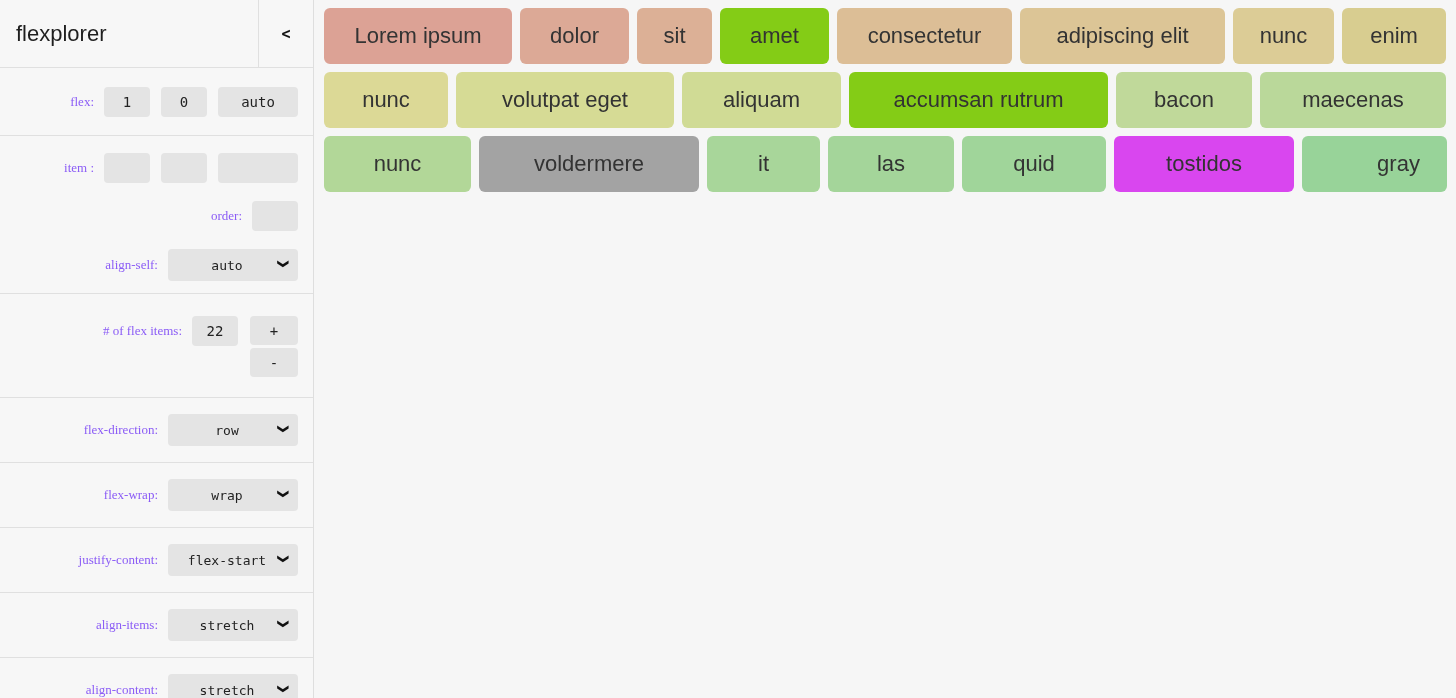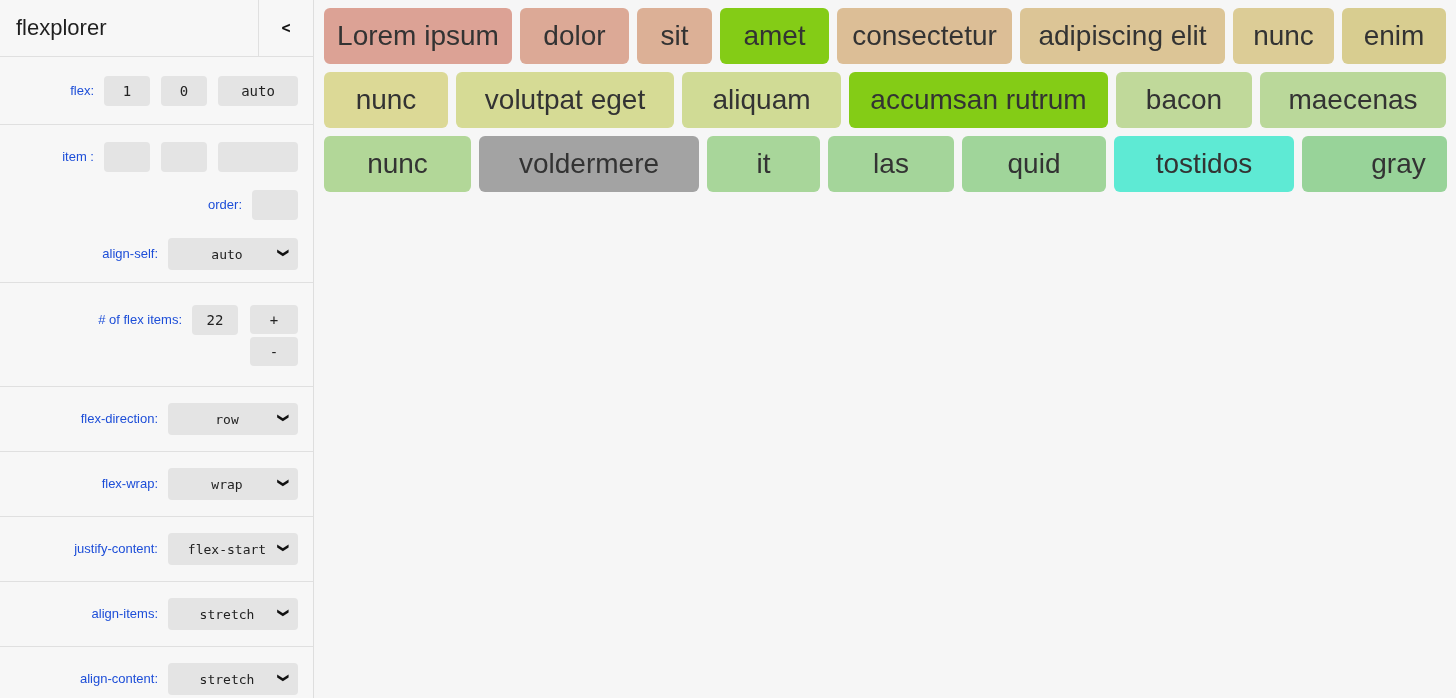--- a/index.html
+++ b/index.html
@@ -15,21 +15,21 @@
   .sidebar {
     width: 314px;
     flex: 0 0 314px;
     background: #f7f7f7;
     border-right: 1px solid #dedede;
     height: 100%;
   }
   .sidebar-header {
     display: flex;
     align-items: stretch;
-    height: 57px;
+    height: 68px;
     border-bottom: 1px solid #e0e0e0;
   }
   .sidebar-title {
     flex: 1;
     font-size: 22px;
     color: #1f1f1f;
     display: flex;
     align-items: center;
     padding-left: 16px;
   }
@@ -53,23 +53,23 @@
   .form-row {
     display: flex;
     justify-content: flex-end;
     align-items: center;
     padding-right: 15px;
   }
   .form-row + .form-row { margin-top: 18px; }
   .form-row.top { align-items: flex-start; }
 
   .lbl {
-    font-family: Liberation Sans, sans-serif;
+    font-family: Liberation Serif, serif;
     font-size: 13px;
-    color: #1d4ed8;
+    color: #8b5cf6;
     margin-right: 10px;
     white-space: nowrap;
     line-height: 30px;
   }
   .inp {
     width: 46px;
     height: 30px;
     border: none;
     border-radius: 4px;
     background: #e4e4e4;
@@ -137,21 +137,21 @@
   .item-row { display: flex; flex-wrap: nowrap; }
   .flex-item {
     flex-grow: 1;
     flex-shrink: 0;
     margin: 4px;
     height: 56px;
     border-radius: 6px;
     display: flex;
     align-items: center;
     justify-content: center;
-    font-size: 28px;
+    font-size: 22px;
     color: #333;
     white-space: nowrap;
     cursor: pointer;
   }
 </style>
 </head>
 <body>
 
 <div class="sidebar">
 
@@ -284,16 +284,16 @@
       <div class="flex-item" style="background: #84cc16; flex-basis: 243px;">accumsan rutrum</div>
       <div class="flex-item" style="background: rgb(192, 217, 154); flex-basis: 120px;">bacon</div>
       <div class="flex-item" style="background: rgb(186, 216, 154); flex-basis: 170px;">maecenas</div>
     </div>
     <div class="item-row">
       <div class="flex-item" style="background: rgb(178, 215, 152); flex-basis: 147px;">nunc</div>
       <div class="flex-item" style="background: #a3a3a3; flex-basis: 220px;">voldermere</div>
       <div class="flex-item" style="background: rgb(168, 214, 154); flex-basis: 113px; text-align: right;">it</div>
       <div class="flex-item" style="background: rgb(164, 213, 154); flex-basis: 126px;">las</div>
       <div class="flex-item" style="background: rgb(160, 213, 154); flex-basis: 144px;">quid</div>
-      <div class="flex-item" style="background: #5eead4; flex-basis: 180px;">tostidos</div>
+      <div class="flex-item" style="background: #d946ef; flex-basis: 180px;">tostidos</div>
       <div class="flex-item" style="background: rgb(152, 211, 153); flex-basis: 145px; padding-left: 48px;">gray</div>
     </div>
   </div>
 
 </body></html>

